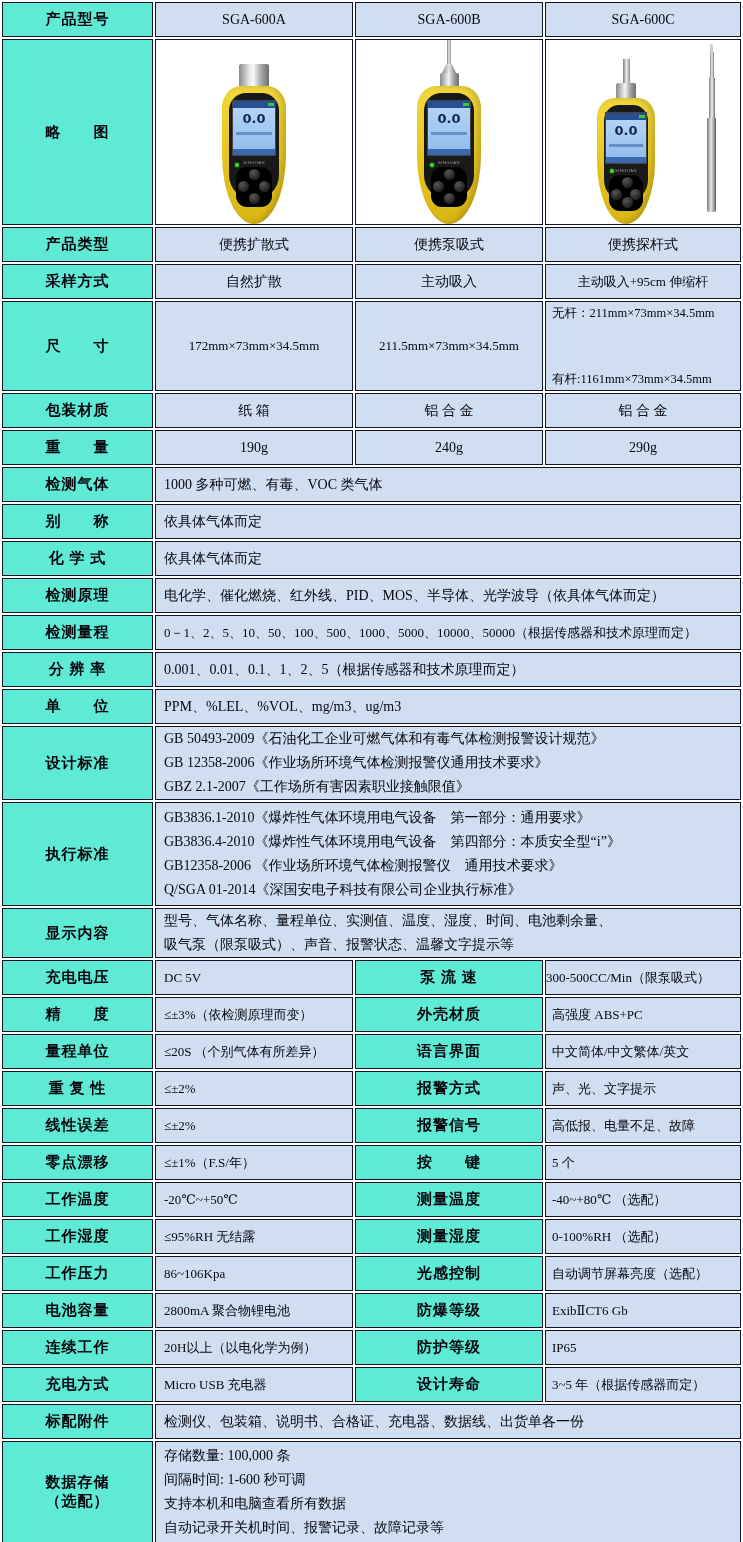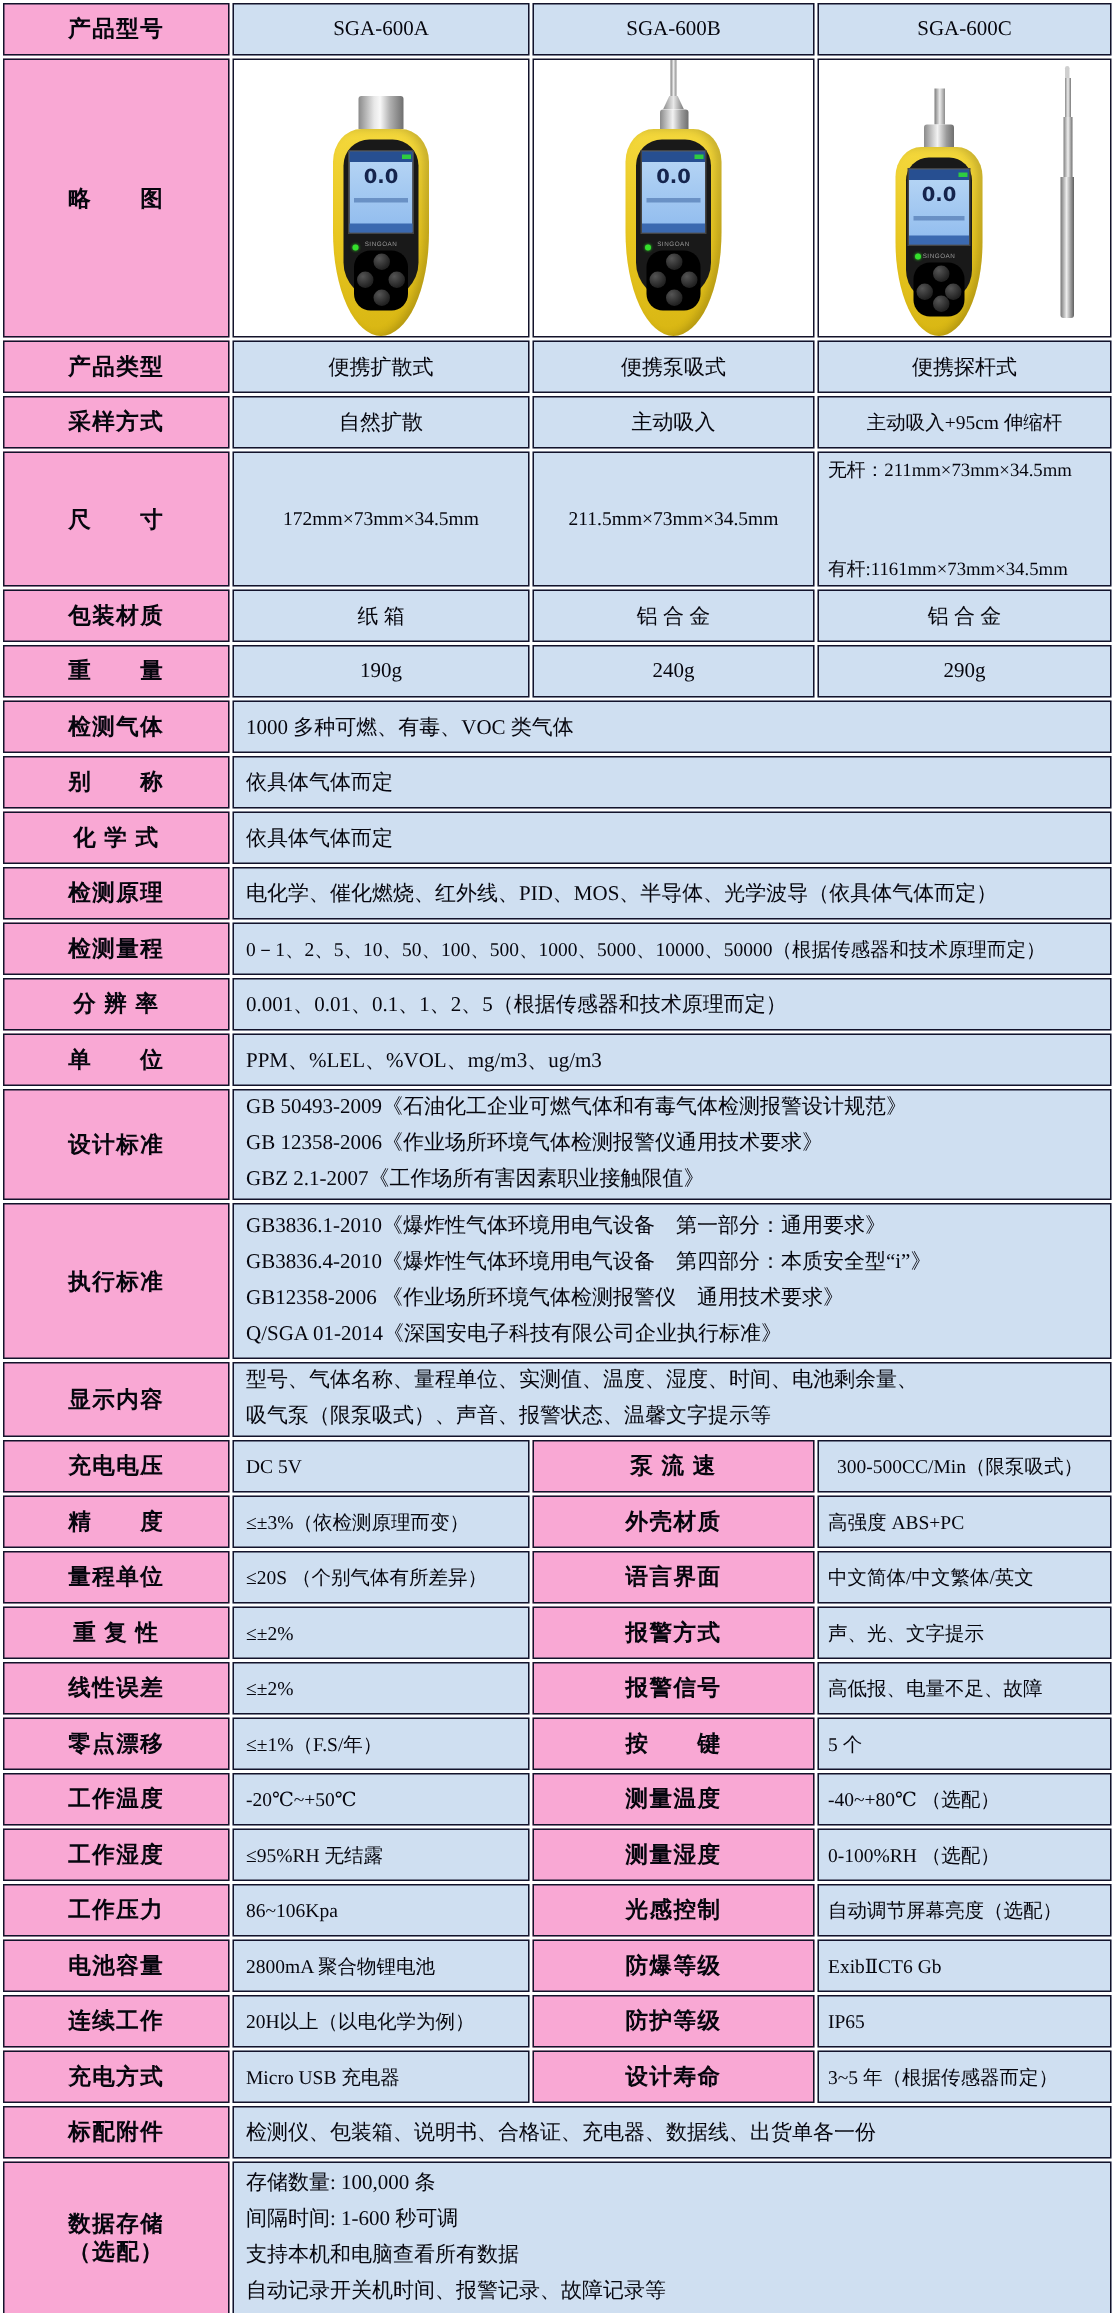--- a/index.html
+++ b/index.html
@@ -1,19 +1,19 @@
 <!DOCTYPE html>
 <html><head>
 <meta charset="utf-8">
 <style>
   html,body{margin:0;padding:0;background:#fff;}
   body{font-family:"Liberation Serif","DejaVu Serif",serif;color:#06060e;}
   .spec-table{width:743px;table-layout:fixed;border-collapse:separate;border-spacing:2px;background:#fff;}
   .spec-table td,.spec-table th{border:1px solid #13132b;box-sizing:border-box;overflow:hidden;padding:0 8px;vertical-align:middle;}
-  .lab{background:#f9a8d4;font-weight:bold;text-align:center;font-size:15px;letter-spacing:1px;}
+  .lab{background:#5eead4;font-weight:bold;text-align:center;font-size:15px;letter-spacing:1px;}
   .val{background:#cfdff1;font-size:14px;}
   .c{text-align:center;}
   .l{text-align:left;padding-left:12px;}
   .fs13{font-size:13px;}
   .fs12{font-size:12.5px;}
   .white{background:#fff;}
   .r-std{height:35px;}
   .r-sketch{height:166px;}
   .r-size{height:56px;}
   .r-design{height:72px;}
@@ -259,21 +259,21 @@
     <td class="val l" colspan="3">
       <div class="ln">型号、气体名称、量程单位、实测值、温度、湿度、时间、电池剩余量、</div>
       <div class="ln">吸气泵（限泵吸式）、声音、报警状态、温馨文字提示等</div>
     </td>
   </tr>
 
   <tr class="r-std">
     <th class="lab">充电电压</th>
     <td class="val l fs13 nowrap">DC 5V</td>
     <th class="lab">泵 流 速</th>
-    <td class="val l fs13 nowrap" style="padding-left:12px;font-family:Liberation Serif, serif;">300-500CC/Min（限泵吸式）</td>
+    <td class="val l fs13 nowrap" style="padding-left:0;font-family:Liberation Serif, serif;">300-500CC/Min（限泵吸式）</td>
   </tr>
   <tr class="r-std">
     <th class="lab">精　　度</th>
     <td class="val l fs13 nowrap">≤±3%（依检测原理而变）</td>
     <th class="lab">外壳材质</th>
     <td class="val l fs13 nowrap" style="padding-left:6px;">高强度 ABS+PC</td>
   </tr>
   <tr class="r-std">
     <th class="lab">量程单位</th>
     <td class="val l fs13 nowrap">≤20S （个别气体有所差异）</td>

